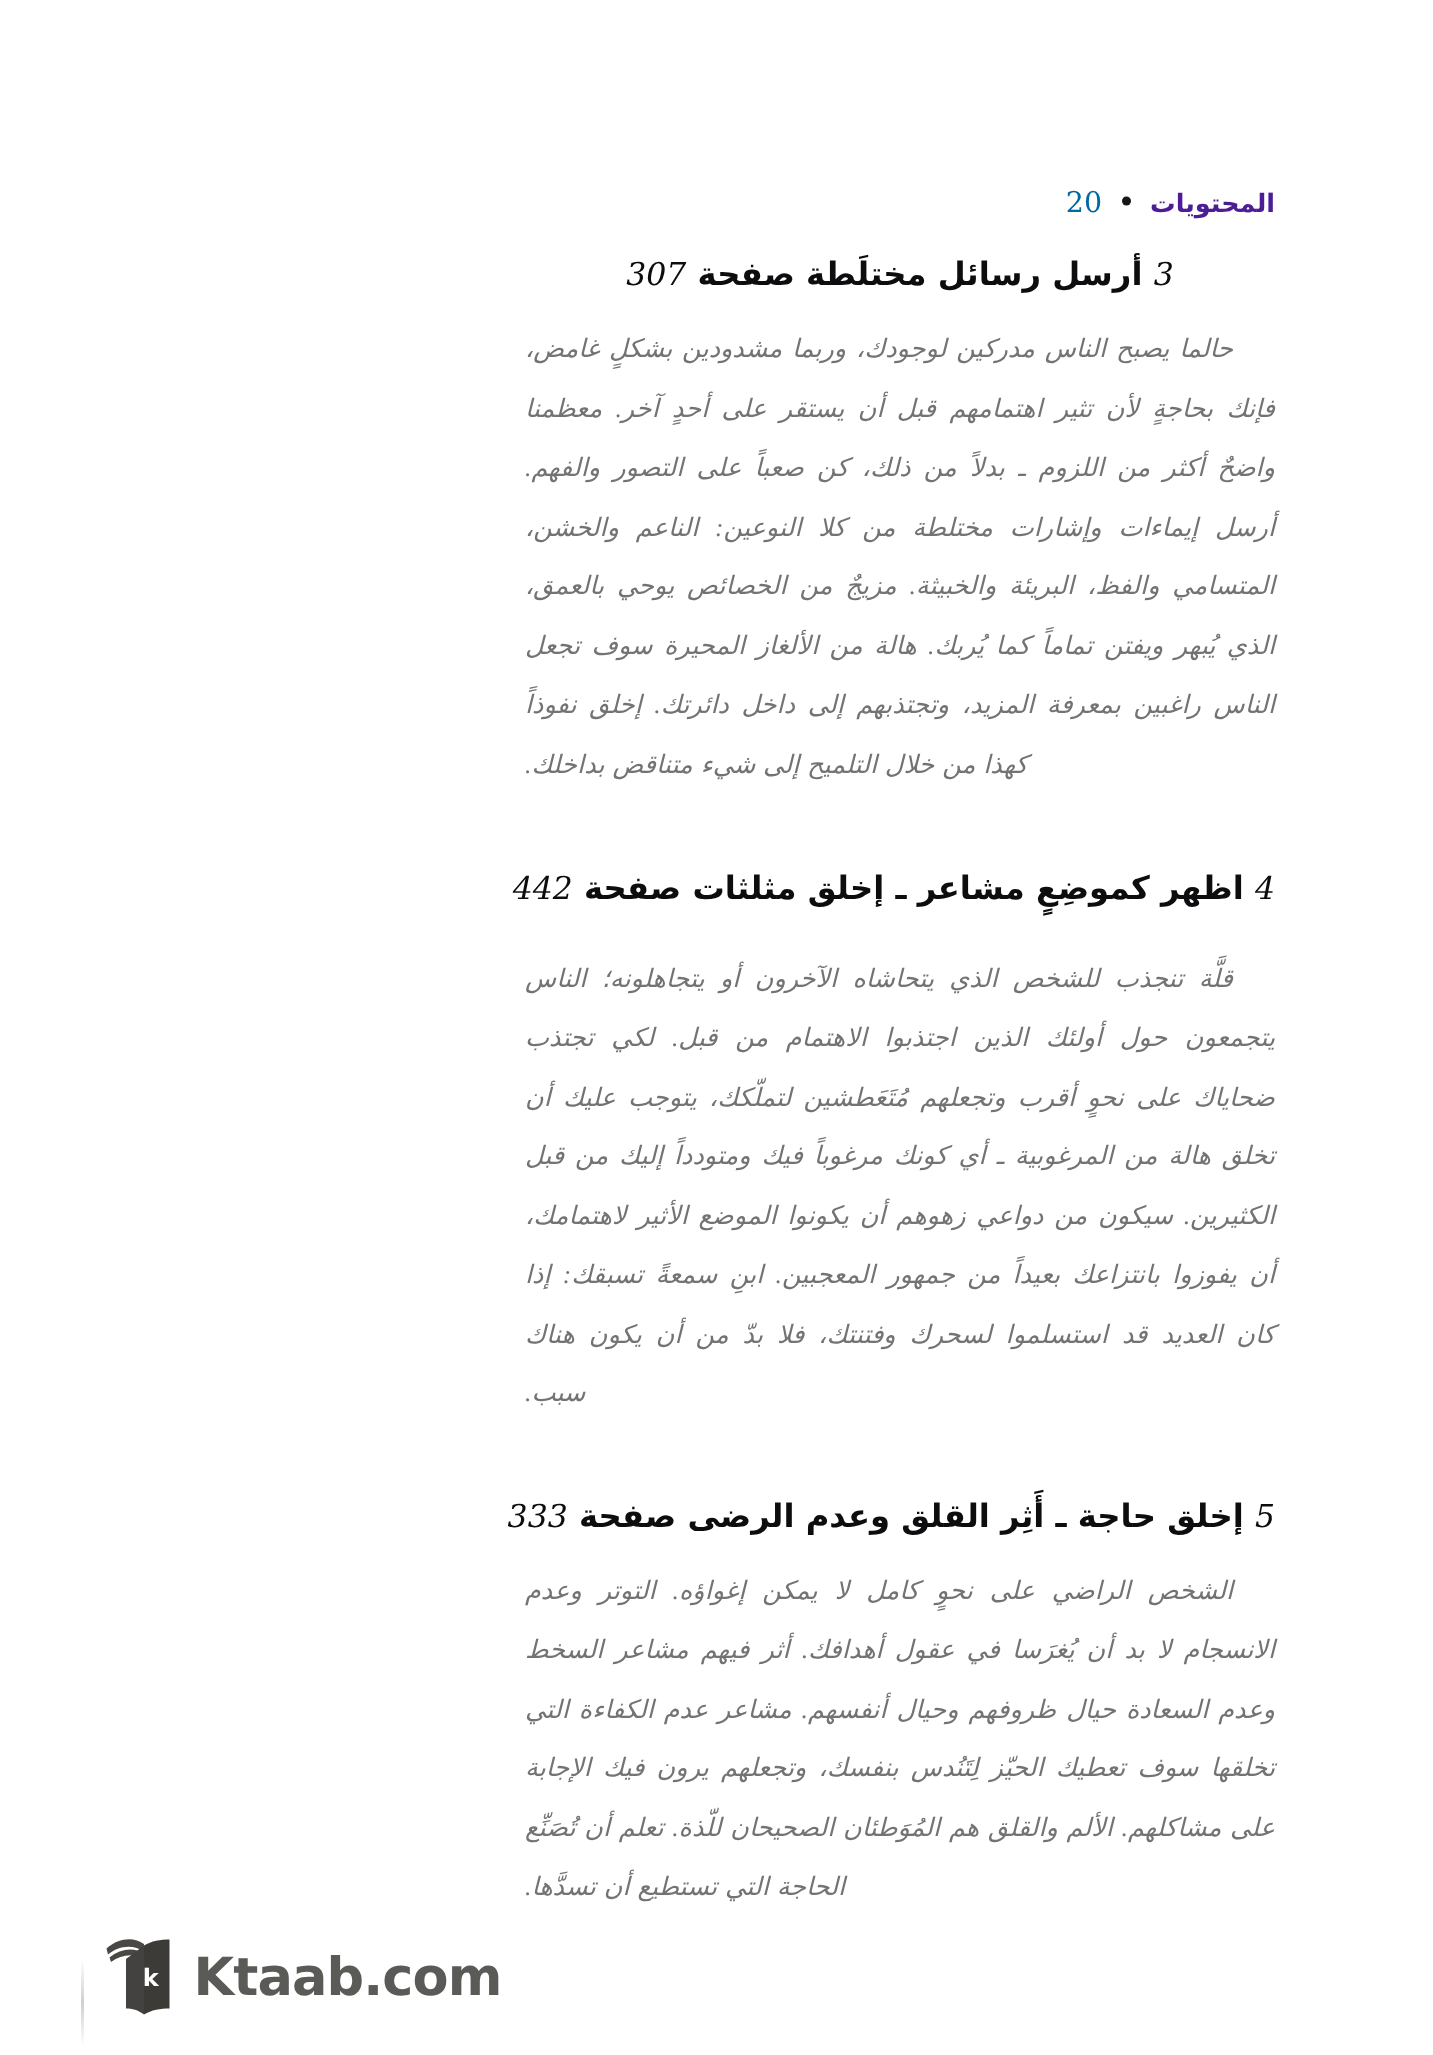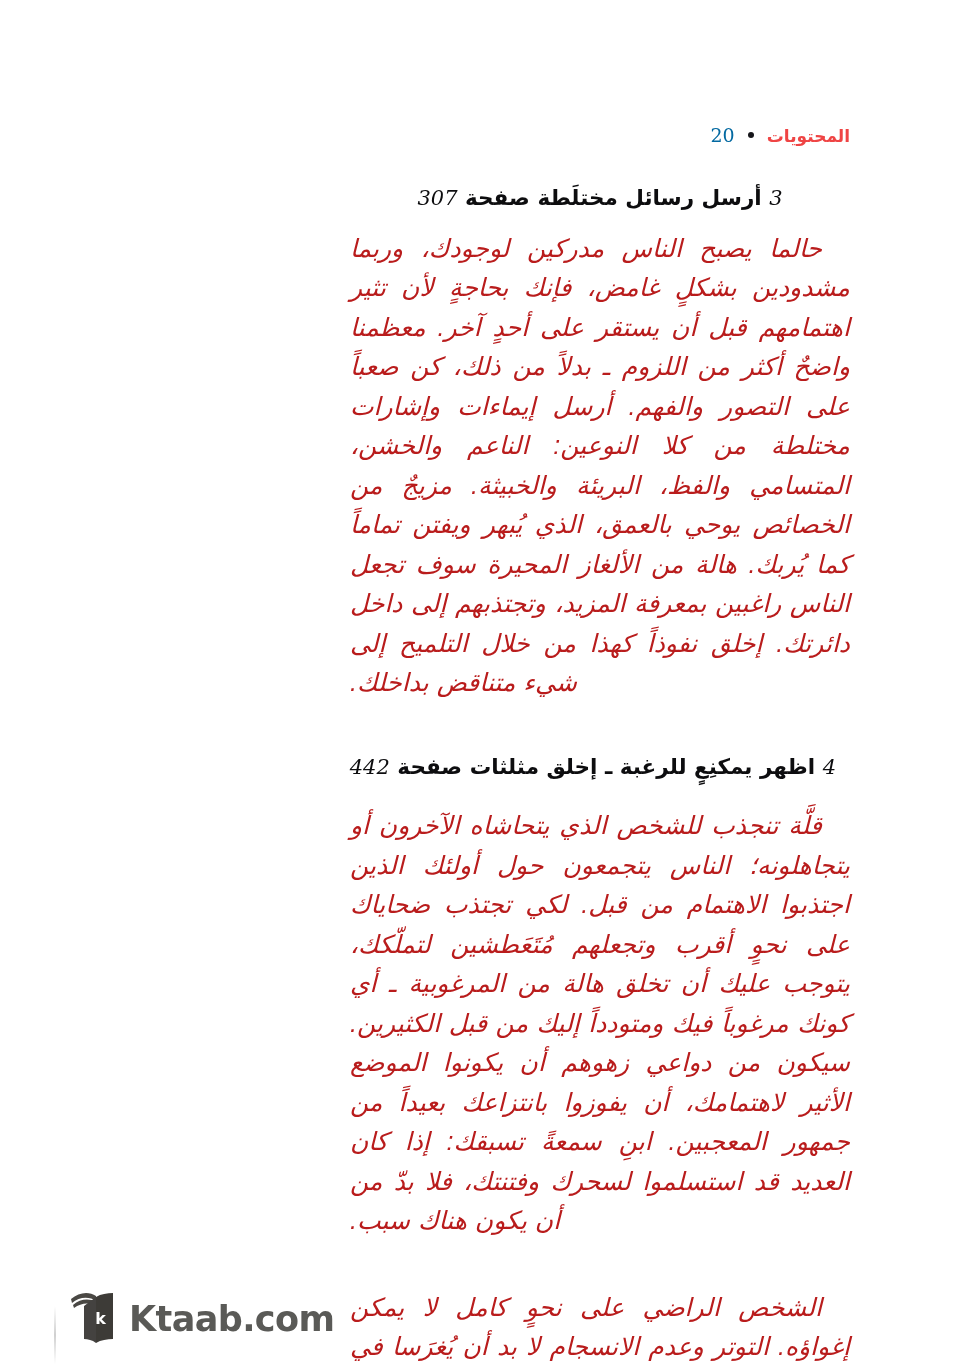--- a/index.html
+++ b/index.html
@@ -26,21 +26,21 @@
     flex-direction: row;
     align-items: baseline;
     gap: 13px;
     direction: rtl;
   }
   .running-header .rh-title {
     font-family: "DejaVu Sans", sans-serif;
     font-size: 17px;
     font-weight: 600;
     letter-spacing: 0px;
-    color: #ef4444;
+    color: #4c1d95;
   }
   .running-header .rh-dot {
     width: 6px;
     height: 6px;
     border-radius: 50%;
     background: #16161a;
     display: inline-block;
     transform: translateY(-4px);
   }
   .running-header .rh-page {
@@ -61,43 +61,43 @@
 
   .entry { margin-bottom: 0; }
 
   .entry-heading {
     font-family: "DejaVu Sans", sans-serif;
     font-size: 21.5px;
     font-weight: 600;
     color: #0d0d0f;
     text-align: center;
     line-height: 1.5;
-    margin: 14px;
+    margin: 0;
     white-space: nowrap;
     letter-spacing: -0.2px;
   }
   .entry-heading .num {
     font-family: "DejaVu Serif", serif;
     font-style: italic;
     font-weight: 500;
     font-size: 21px;
   }
   .entry-heading .pg {
     font-family: "DejaVu Serif", serif;
     font-style: italic;
     font-weight: 500;
     font-size: 21px;
   }
 
   .entry-body {
-    font-family: Liberation Sans, sans-serif;
+    font-family: Liberation Serif, serif;
     font-style: italic;
-    font-size: 25px;
+    font-size: 17px;
     line-height: 39.5px;
-    color: #b91c1c;
+    color: #737373;
     text-align: justify;
     text-align-last: left;
     text-justify: inter-word;
     margin: 12px 0 0 0;
     text-indent: 28px;
     word-spacing: 1px;
   }
 
   .entry-1 .entry-body { margin-top: 13px; }
   .entry-2 { margin-top: 48px; }
@@ -153,25 +153,26 @@
   </div>
 
   <div class="content">
 
     <section class="entry entry-1">
       <h2 class="entry-heading"><span class="num">3</span> <span>أرسل رسائل مختلَطة</span> <span>صفحة</span> <span class="pg">307</span></h2>
       <p class="entry-body">حالما يصبح الناس مدركين لوجودك، وربما مشدودين بشكلٍ غامض، فإنك بحاجةٍ لأن تثير اهتمامهم قبل أن يستقر على أحدٍ آخر. معظمنا واضحٌ أكثر من اللزوم ـ بدلاً من ذلك، كن صعباً على التصور والفهم. أرسل إيماءات وإشارات مختلطة من كلا النوعين: الناعم والخشن، المتسامي والفظ، البريئة والخبيثة. مزيجٌ من الخصائص يوحي بالعمق، الذي يُبهر ويفتن تماماً كما يُربك. هالة من الألغاز المحيرة سوف تجعل الناس راغبين بمعرفة المزيد، وتجتذبهم إلى داخل دائرتك. إخلق نفوذاً كهذا من خلال التلميح إلى شيء متناقض بداخلك.</p>
     </section>
 
     <section class="entry entry-2">
-      <h2 class="entry-heading"><span class="num">4</span> <span>اظهر يمكنِعٍ للرغبة ـ إخلق مثلثات</span> <span>صفحة</span> <span class="pg">442</span></h2>
+      <h2 class="entry-heading"><span class="num">4</span> <span>اظهر كموضِعٍ مشاعر ـ إخلق مثلثات</span> <span>صفحة</span> <span class="pg">442</span></h2>
       <p class="entry-body">قلَّة تنجذب للشخص الذي يتحاشاه الآخرون أو يتجاهلونه؛ الناس يتجمعون حول أولئك الذين اجتذبوا الاهتمام من قبل. لكي تجتذب ضحاياك على نحوٍ أقرب وتجعلهم مُتَعَطشين لتملّكك، يتوجب عليك أن تخلق هالة من المرغوبية ـ أي كونك مرغوباً فيك ومتودداً إليك من قبل الكثيرين. سيكون من دواعي زهوهم أن يكونوا الموضع الأثير لاهتمامك، أن يفوزوا بانتزاعك بعيداً من جمهور المعجبين. ابنِ سمعةً تسبقك: إذا كان العديد قد استسلموا لسحرك وفتنتك، فلا بدّ من أن يكون هناك سبب.</p>
     </section>
 
     <section class="entry entry-3">
+      <h2 class="entry-heading"><span class="num">5</span> <span>إخلق حاجة ـ أَثِر القلق وعدم الرضى</span> <span>صفحة</span> <span class="pg">333</span></h2>
       <p class="entry-body">الشخص الراضي على نحوٍ كامل لا يمكن إغواؤه. التوتر وعدم الانسجام لا بد أن يُغرَسا في عقول أهدافك. أثر فيهم مشاعر السخط وعدم السعادة حيال ظروفهم وحيال أنفسهم. مشاعر عدم الكفاءة التي تخلقها سوف تعطيك الحيّز لِتَنُدس بنفسك، وتجعلهم يرون فيك الإجابة على مشاكلهم. الألم والقلق هم المُوَطئان الصحيحان للّذة. تعلم أن تُصَنِّع الحاجة التي تستطيع أن تسدَّها.</p>
     </section>
 
   </div>
 
   <div class="scan-artifact"></div>
 
   <div class="watermark">
     <span class="wm-mark">
       <svg width="46" height="58" viewBox="0 0 46 58" xmlns="http://www.w3.org/2000/svg">

